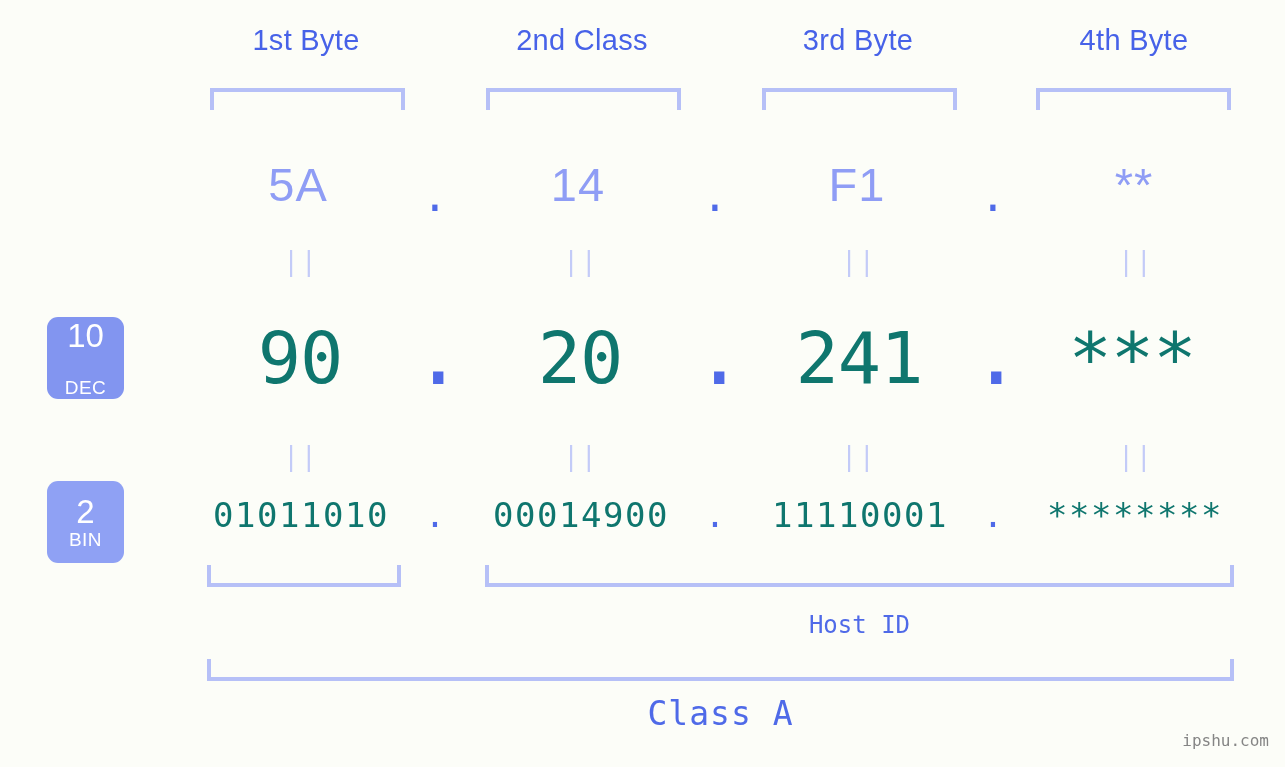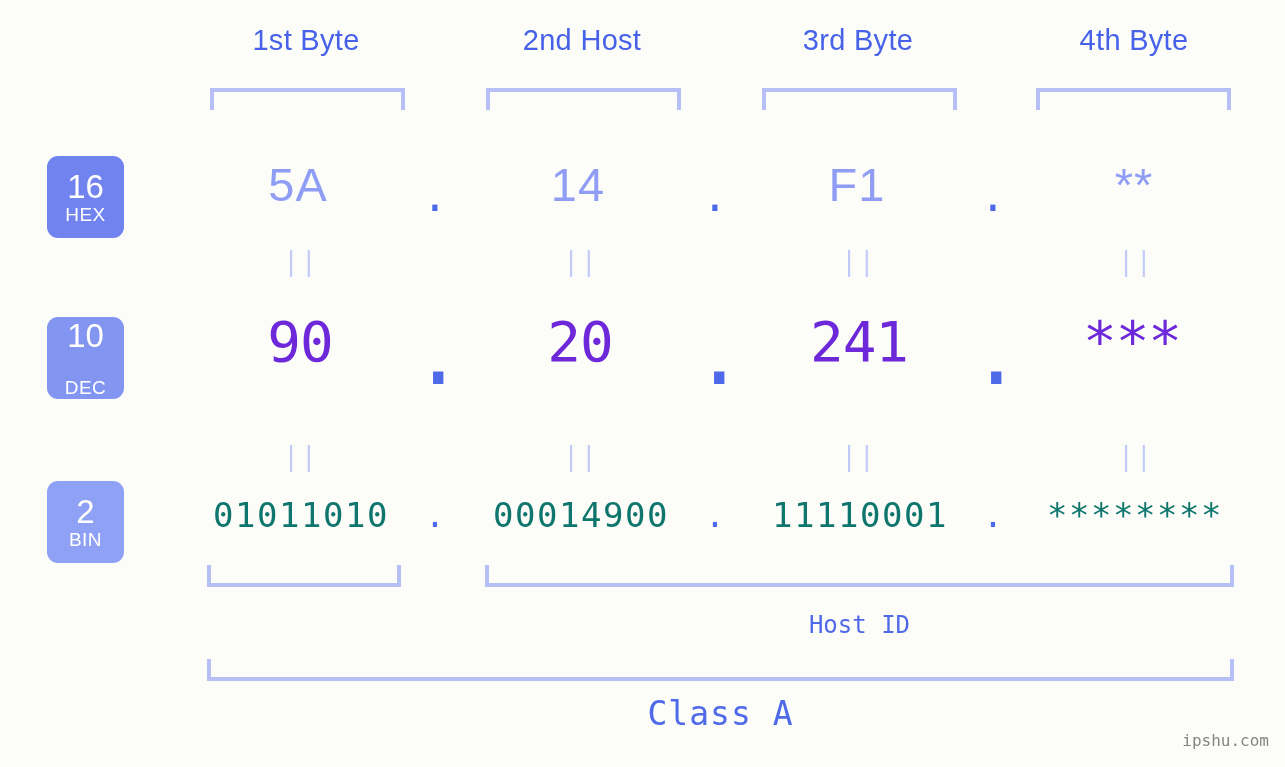--- a/index.html
+++ b/index.html
@@ -81,24 +81,24 @@
     white-space: nowrap;
   }
   .row-hex .val {
     top: 157px;
     font-family: "Liberation Sans", sans-serif;
     font-size: 47px;
     color: #8f9df5;
     letter-spacing: 1px;
   }
   .row-dec .val {
-    top: 309px;
-    font-family: "DejaVu Sans Mono", monospace;
-    font-size: 56px;
-    color: #6d28d9;
+    top: 316px;
+    font-family: "DejaVu Sans Mono", monospace;
+    font-size: 72px;
+    color: #0f766e;
     letter-spacing: -1px;
   }
   .row-bin .val {
     top: 495px;
     font-family: "DejaVu Sans Mono", monospace;
     font-size: 34px;
     color: #0f766e;
     letter-spacing: 1.5px;
   }
 
@@ -164,33 +164,29 @@
     color: #858585;
     white-space: nowrap;
   }
 </style>
 </head>
 <body>
 
 <div id="stage">
 
   <div class="byte-header" style="left:176px;">1st Byte</div>
-  <div class="byte-header" style="left:452px;">2nd Host</div>
+  <div class="byte-header" style="left:452px;">2nd Class</div>
   <div class="byte-header" style="left:728px;">3rd Byte</div>
   <div class="byte-header" style="left:1004px;">4th Byte</div>
 
   <div class="top-bracket" style="left:210px;  width:195px;"></div>
   <div class="top-bracket" style="left:486px;  width:195px;"></div>
   <div class="top-bracket" style="left:762px;  width:195px;"></div>
   <div class="top-bracket" style="left:1036px; width:195px;"></div>
 
-  <div class="badge" id="badge-hex">
-    <span class="num">16</span>
-    <span class="lbl">HEX</span>
-  </div>
   <div class="badge" id="badge-dec">
     <span class="num">10</span>
     <span class="lbl">DEC</span>
   </div>
   <div class="badge" id="badge-bin">
     <span class="num">2</span>
     <span class="lbl">BIN</span>
   </div>
 
   <div class="row-hex">

